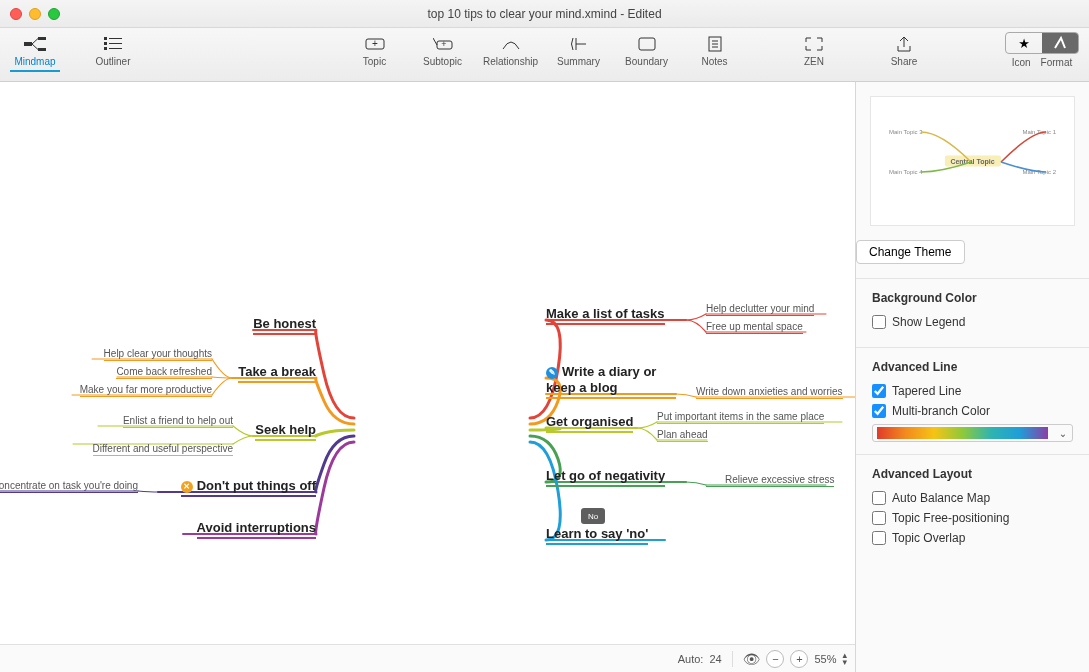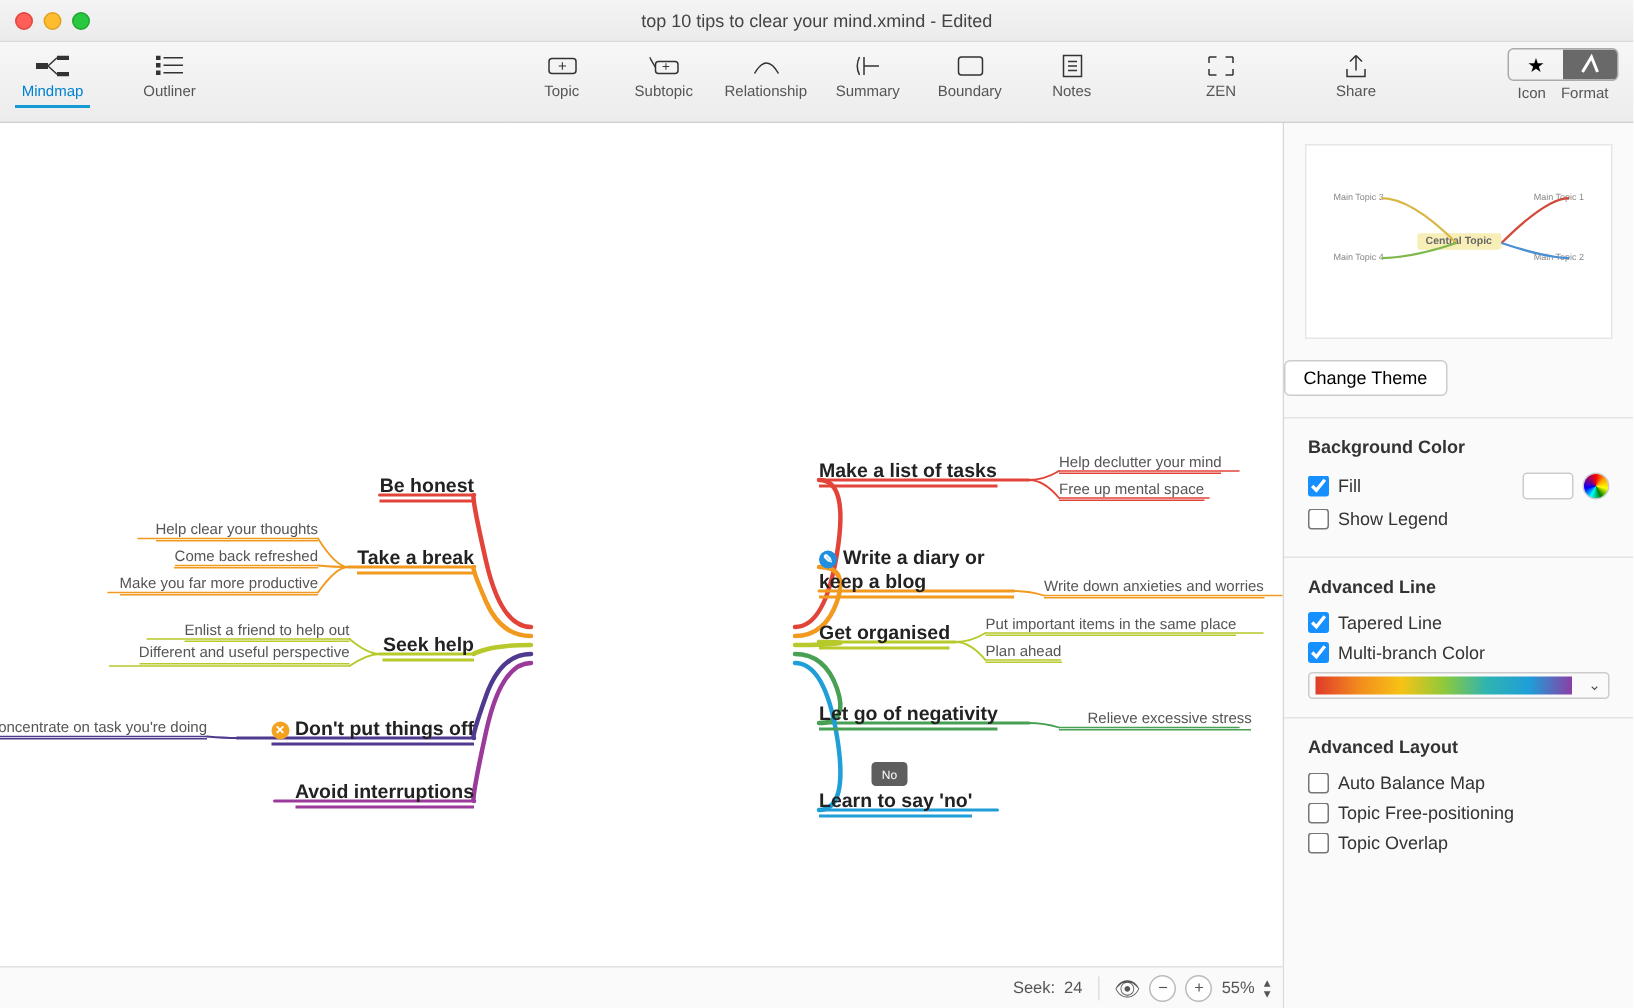--- a/index.html
+++ b/index.html
@@ -242,40 +242,40 @@
           <path d="M530 360 Q550 360 558 409 T546 458" stroke="#1f9ed8" fill="none" stroke-width="3" stroke-linecap="round"></path>
           <path d="M546 458 L665 458" stroke="#1f9ed8" fill="none" stroke-width="2" stroke-linecap="round"></path>
         </svg>
         <div class="topic l" style="right: 539px; top: 234px;"><span>Be honest</span><div class="ul" style="background:#e3443a"></div></div>
         <div class="topic l" style="right: 539px; top: 282px;"><span>Take a break</span><div class="ul" style="background:#f29a1f"></div></div>
         <div class="sub" style="right: 643px; top: 266px;">Help clear your thoughts<div class="ul" style="background:#f29a1f"></div></div>
         <div class="sub" style="right: 643px; top: 284px;">Come back refreshed<div class="ul" style="background:#f29a1f"></div></div>
         <div class="sub" style="right: 643px; top: 302px;">Make you far more productive<div class="ul" style="background:#f29a1f"></div></div>
         <div class="topic l" style="right: 539px; top: 340px;"><span>Seek help</span><div class="ul" style="background:#b7c92b"></div></div>
         <div class="sub" style="right: 622px; top: 333px;">Enlist a friend to help out<div class="ul" style="background:#b7c92b"></div></div>
-        <div class="sub" style="right: 622px; top: 348px; text-align: center;">Different and useful perspective<div class="ul" style="background:#b7c92b"></div></div>
+        <div class="sub" style="right: 622px; top: 361px; text-align: center;">Different and useful perspective<div class="ul" style="background:#b7c92b"></div></div>
         <div class="topic l" style="right: 539px; top: 396px;"><span class="marker" style="background:#f2a21e">✕</span><span>Don't put things off</span><div class="ul" style="background:#4f3a8f"></div></div>
         <div class="sub" style="right: 717px; top: 398px;">Concentrate on task you're doing<div class="ul" style="background:#4f3a8f"></div></div>
         <div class="topic l" style="right: 539px; top: 438px;"><span>Avoid interruptions</span><div class="ul" style="background:#9b3a9b"></div></div>
         <div class="topic r" style="left: 546px; top: 224px;"><span>Make a list of tasks</span><div class="ul" style="background:#e3443a"></div></div>
         <div class="sub" style="left: 706px; top: 221px;">Help declutter your mind<div class="ul" style="background:#e3443a"></div></div>
         <div class="sub" style="left: 706px; top: 239px;">Free up mental space<div class="ul" style="background:#e3443a"></div></div>
         <div class="topic r" style="left: 546px; top: 282px; width: 130px; white-space: normal; line-height: 1.2;"><span class="marker" style="background:#1f8fe0">✎</span><span>Write a diary or keep a blog</span><div class="ul" style="background:#f29a1f"></div></div>
         <div class="sub" style="left: 696px; top: 304px;">Write down anxieties and worries<div class="ul" style="background:#f29a1f"></div></div>
         <div class="topic r" style="left: 546px; top: 332px;"><span>Get organised</span><div class="ul" style="background:#b7c92b"></div></div>
         <div class="sub" style="left: 657px; top: 329px;">Put important items in the same place<div class="ul" style="background:#b7c92b"></div></div>
         <div class="sub" style="left: 657px; top: 347px;">Plan ahead<div class="ul" style="background:#b7c92b"></div></div>
         <div class="topic r" style="left: 546px; top: 386px;"><span>Let go of negativity</span><div class="ul" style="background:#47a053"></div></div>
         <div class="sub" style="left: 706px; top: 392px; padding-left: 19px;">Relieve excessive stress<div class="ul" style="background:#47a053"></div></div>
         <div class="topic r" style="left: 546px; top: 444px;"><span>Learn to say 'no'</span><div class="ul" style="background:#1f9ed8"></div></div>
         <div class="nobadge" style="left: 581px; top: 426px;">No</div>
       </div>
     <div class="statusbar">
       <div class="sp"></div>
-      <span>Seek:</span>
+      <span>Auto:</span>
       <span>24</span>
       <div style="width:1px;height:16px;background:#ddd;margin:0 4px;"></div>
       <span style="font-size:14px;">👁</span>
       <div class="zbtn">−</div>
       <div class="zbtn">+</div>
       <span>55%</span>
       <span style="font-size:9px;line-height:7px;display:flex;flex-direction:column;">▴<span>▾</span></span>
     </div>
   </div>
 
@@ -292,26 +292,20 @@
         <path d="M130 65 Q160 35 175 35" stroke="#d14a3a" fill="none" stroke-width="1.5"></path>
         <path d="M130 65 Q160 75 175 75" stroke="#4a8fd1" fill="none" stroke-width="1.5"></path>
       </svg>
     </div>
     <div class="change-theme">
       <button>Change Theme</button>
     </div>
     <div class="panel">
       <h4>Background Color</h4>
       <div class="row">
-        <input type="checkbox" checked="" style="">
-        <span>Fill</span>
-        <div class="swatch"></div>
-        <div class="colorpick"></div>
-      </div>
-      <div class="row">
         <input type="checkbox" style="">
         <span>Show Legend</span>
       </div>
     </div>
     <div class="panel">
       <h4>Advanced Line</h4>
       <div class="row">
           <input type="checkbox" checked="" style="">
           <span>Tapered Line</span>
         </div>

